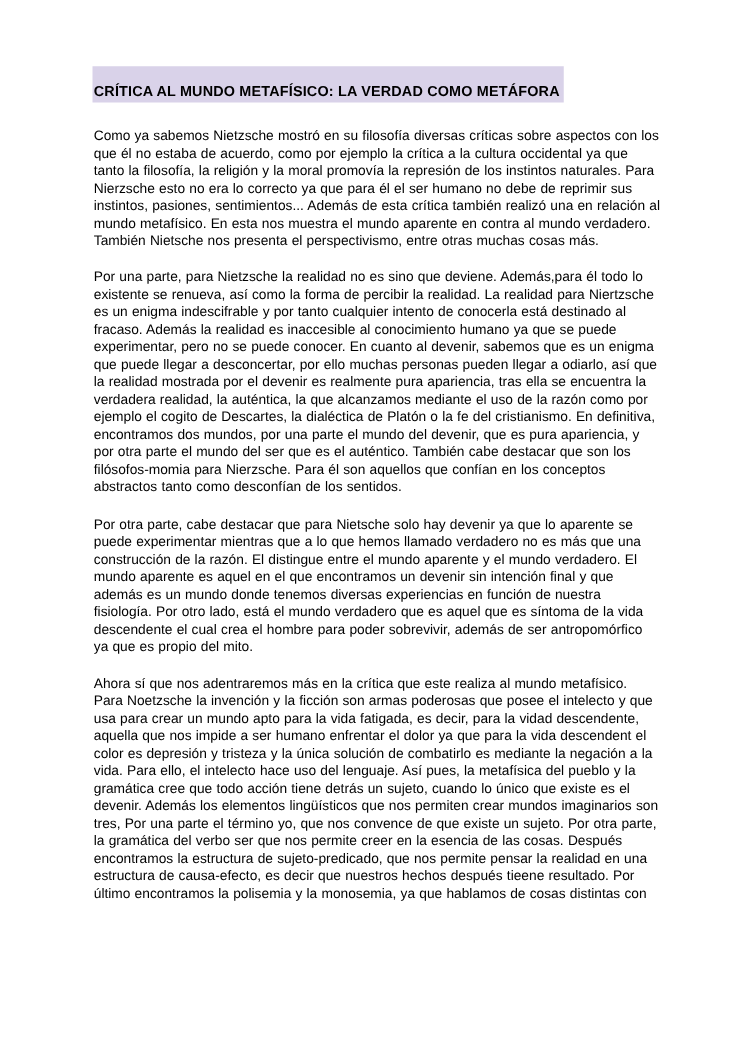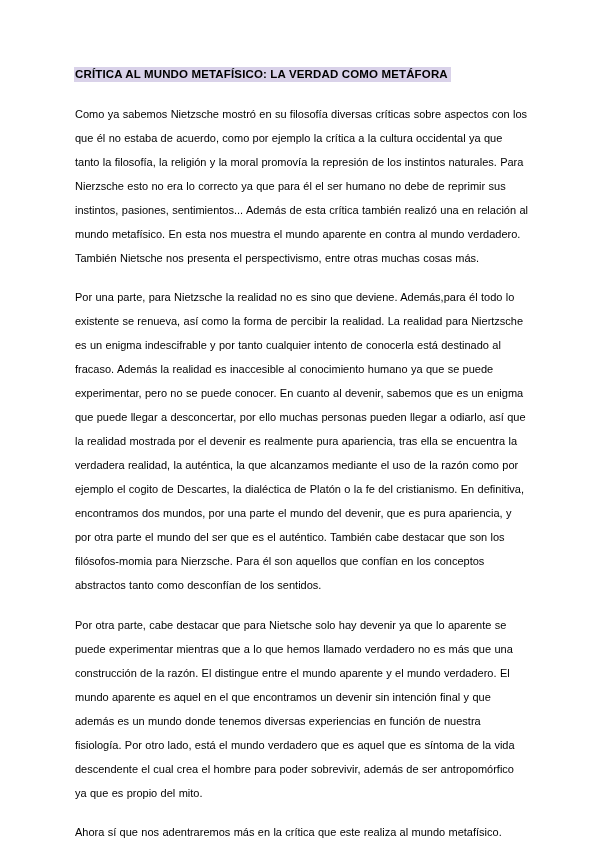--- a/index.html
+++ b/index.html
@@ -23,26 +23,26 @@
   }
   .doc-title {
     font-size: 11.5px;
     font-weight: bold;
     letter-spacing: 0.15px;
     margin: 0 0 20px 0;
     line-height: 15px;
   }
   .doc-title mark {
     color: #000000;
-    padding: 1px 3px 2px 1px;
+    padding: 15px 3px 2px 1px;
     margin-left: -1px;
   }
   .doc-body p.para {
     font-size: 11px;
-    line-height: 24px;
+    line-height: 14px;
     margin: 0 0 15.4px 0;
     text-align: left;
     word-spacing: 0.3px;
   }
 </style>
 </head>
 <body style="color: rgb(0, 0, 0); background: rgb(255, 255, 255);">
 
 <div class="page">
   <h1 class="doc-title"><mark style="background-color: rgb(217, 210, 233);">CRÍTICA AL MUNDO METAFÍSICO: LA VERDAD COMO METÁFORA</mark></h1>

